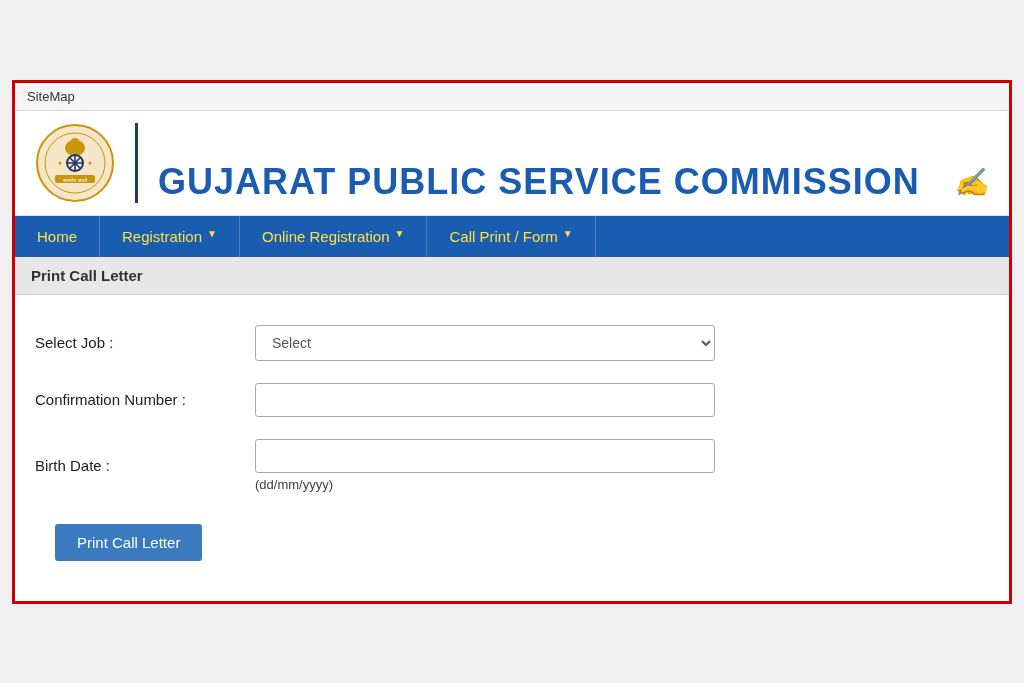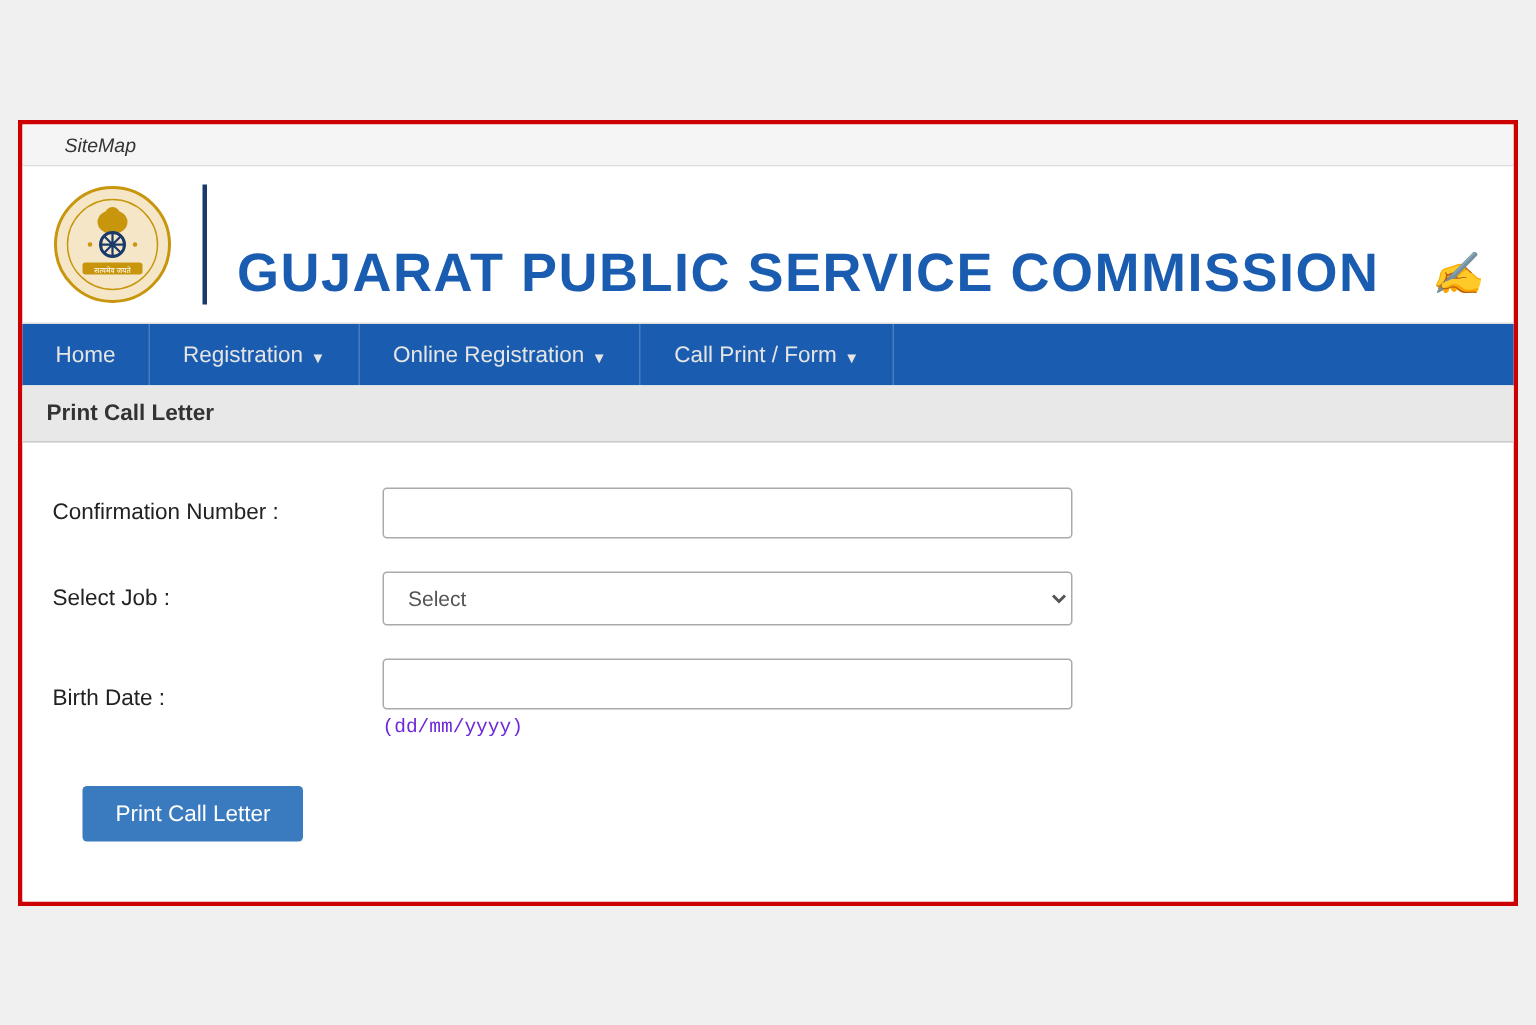--- a/index.html
+++ b/index.html
@@ -12,25 +12,24 @@
       min-height: 100vh;
     }
     .outer-wrapper {
       width: 1000px;
       border: 3px solid #cc0000;
       background: white;
     }
     
     .sitemap-bar {
       background: #f5f5f5;
-      padding: 6px 28px;
+      padding: 6px 12px;
       border-bottom: 1px solid #ddd;
       font-size: 13px;
       color: #333;
-      font-style: italic;
     }
     
     .header {
       display: flex;
       align-items: flex-end;
       padding: 12px 20px;
       background: white;
       border-bottom: 1px solid #ddd;
     }
     .logo-emblem {
@@ -75,25 +74,25 @@
       margin-left: 2px;
     }
     
     .navbar {
       background: #1a5cb0;
       display: flex;
       align-items: stretch;
     }
     .nav-item {
       padding: 12px 22px;
-      color: #e5e5e5;
+      color: #fde047;
       font-size: 15px;
       cursor: pointer;
       display: flex;
-      align-items: flex-end;
+      align-items: flex-start;
       gap: 5px;
       border-right: 1px solid rgba(255,255,255,0.2);
     }
     .nav-chevron {
       font-size: 10px;
     }
     
     .main-content {
       padding: 0;
       background: white;
@@ -138,23 +137,22 @@
     .form-input {
       width: 100%;
       padding: 8px 12px;
       border: 1px solid #aaa;
       border-radius: 3px;
       font-size: 14px;
       color: #333;
     }
     .date-hint {
       font-size: 13px;
-      color: #6d28d9;
+      color: #404040;
       margin-top: 4px;
-      font-family: Liberation Mono, monospace;
     }
     .btn-print {
       background: #3a7abf;
       color: white;
       border: none;
       padding: 10px 22px;
       font-size: 15px;
       border-radius: 3px;
       cursor: pointer;
       margin-left: 20px;
@@ -222,38 +220,38 @@
     </div>
   </nav>
 
   <div class="main-content">
 
     <div class="section-header">
       <span>Print Call Letter</span>
     </div>
 
     <div class="form-area">
-
-      <div class="form-row">
-        <label class="form-label">Confirmation Number :</label>
-        <div class="form-control-wrapper">
-          <input type="text" class="form-input" style="">
-        </div>
-      </div>
 
       <div class="form-row">
         <label class="form-label">Select Job :</label>
         <div class="form-control-wrapper">
           <select class="form-select">
             <option value="">Select</option>
           </select>
         </div>
       </div>
 
       <div class="form-row">
+        <label class="form-label">Confirmation Number :</label>
+        <div class="form-control-wrapper">
+          <input type="text" class="form-input" style="">
+        </div>
+      </div>
+
+      <div class="form-row">
         <label class="form-label">Birth Date :</label>
         <div class="form-control-wrapper">
           <input type="text" class="form-input" style="">
           <div class="date-hint">(dd/mm/yyyy)</div>
         </div>
       </div>
 
       <div>
         <button class="btn-print">Print Call Letter</button>
       </div>

